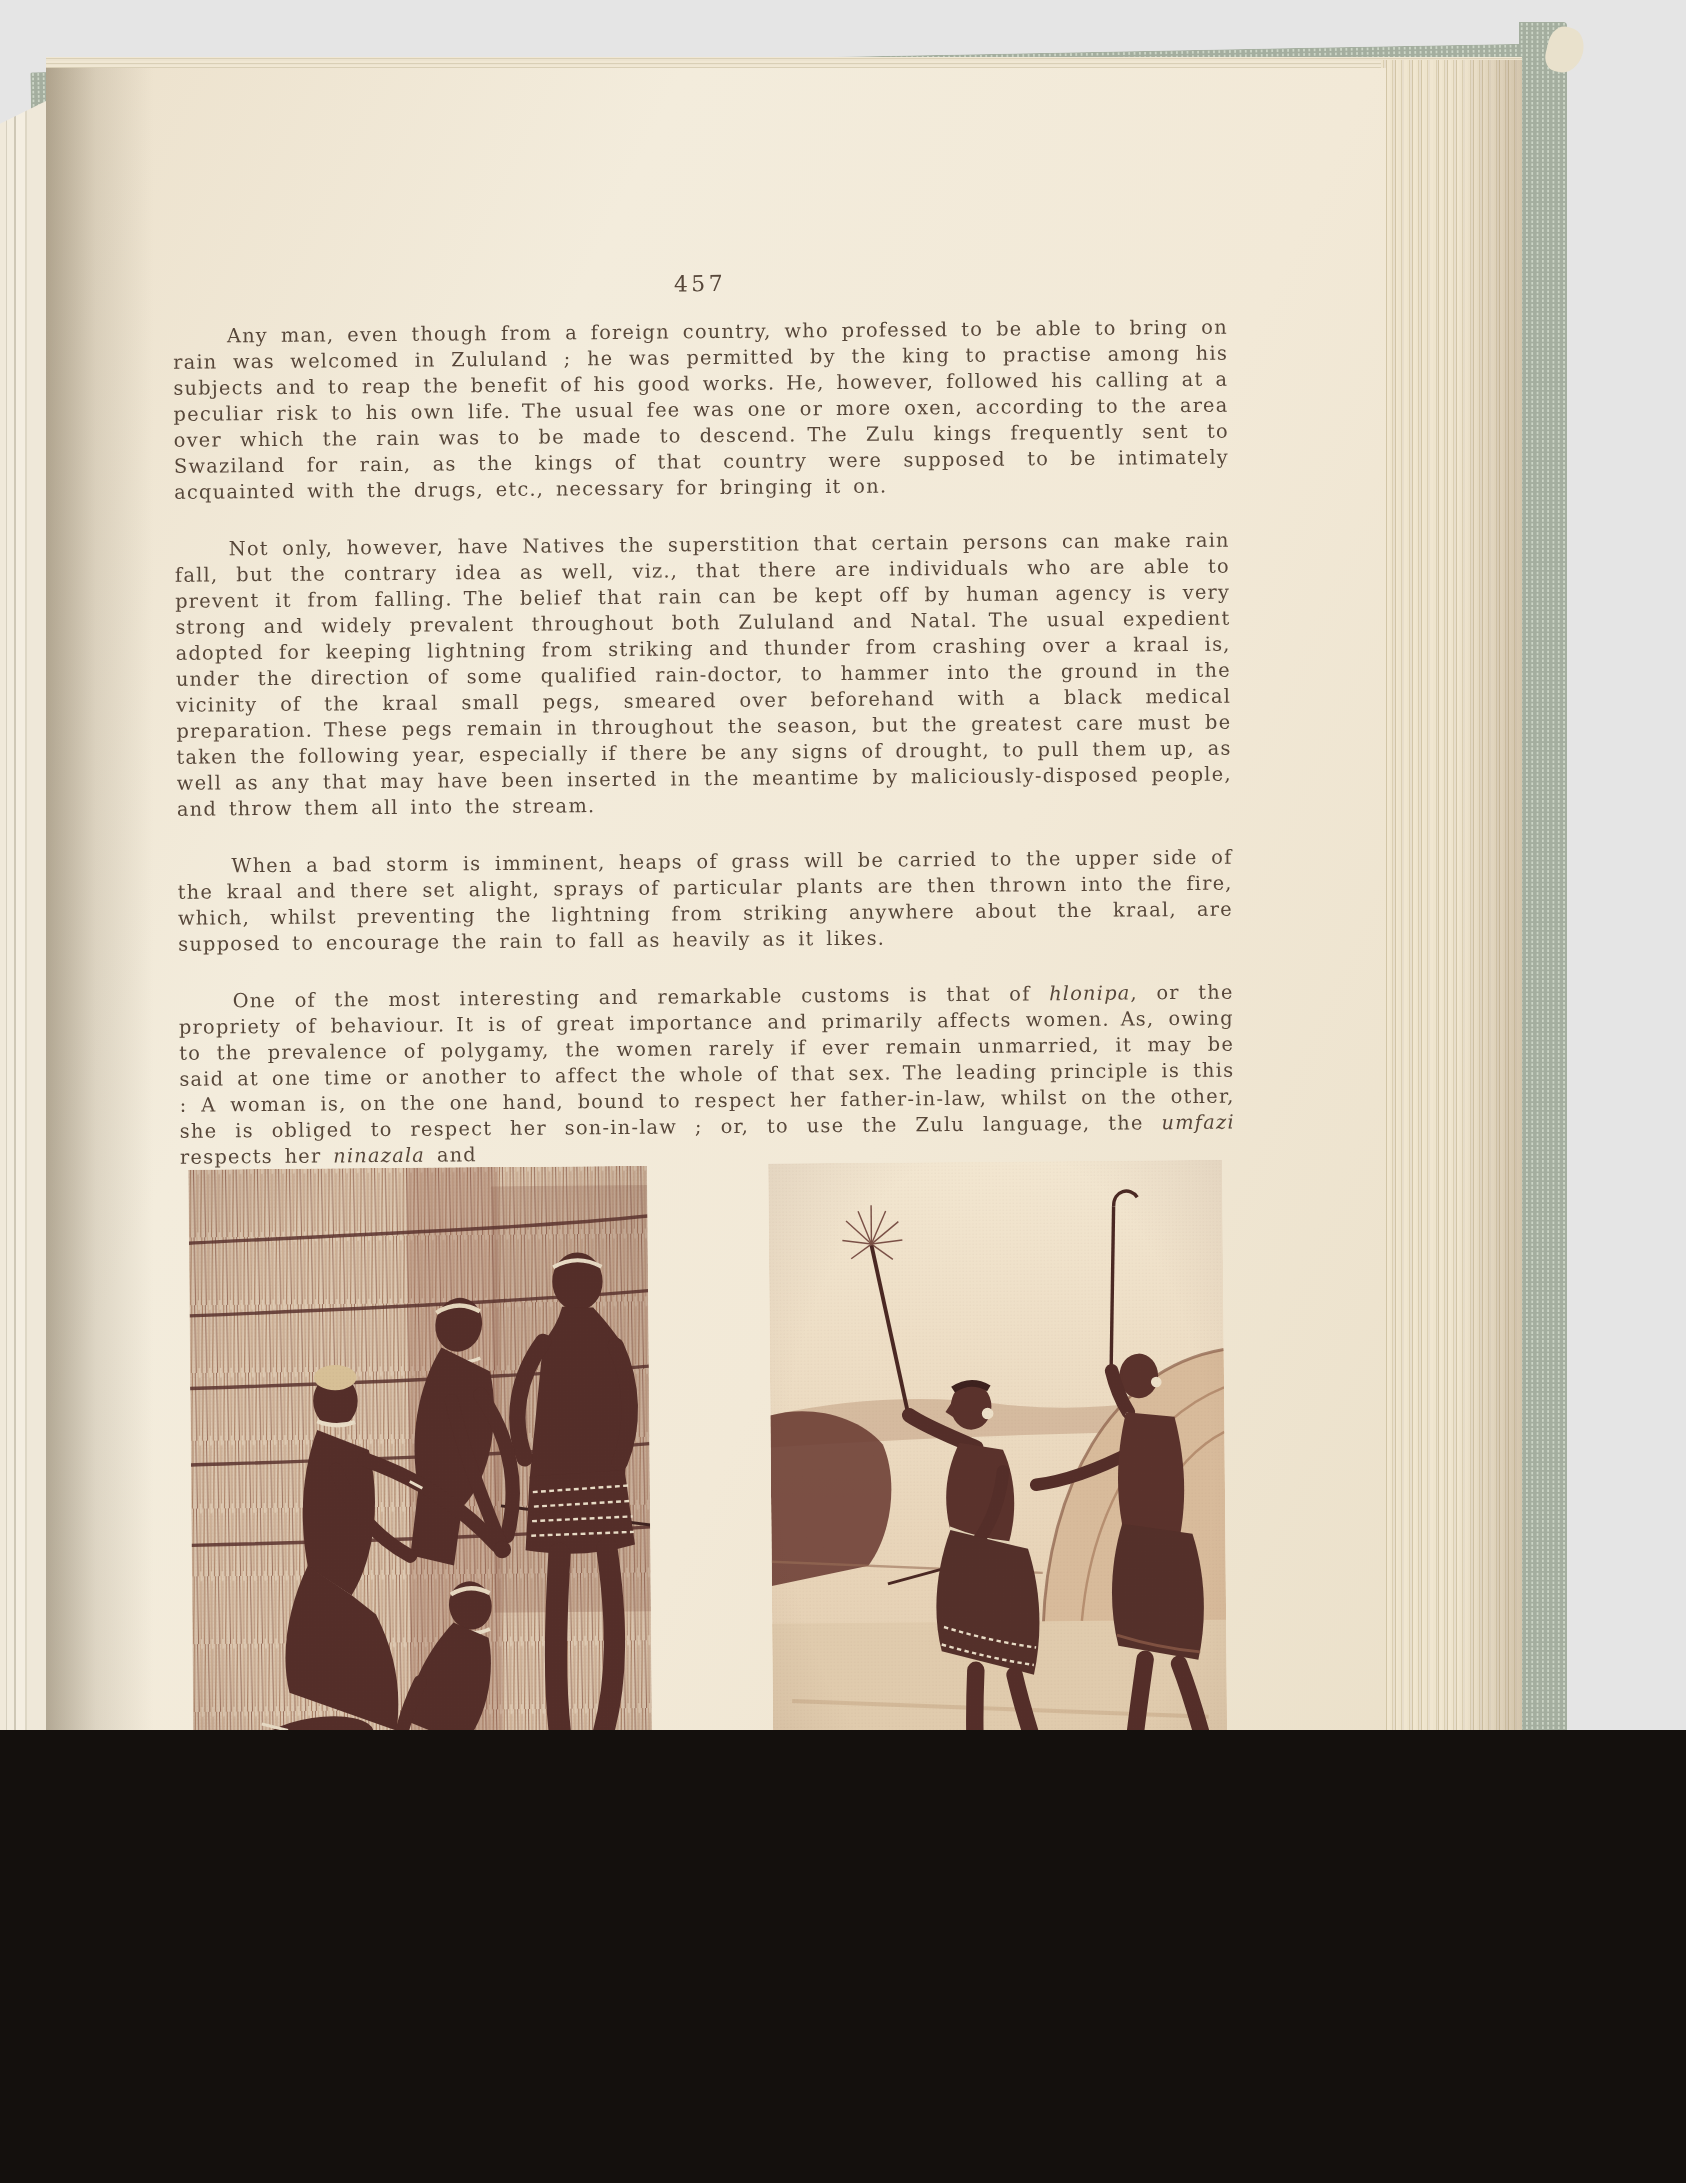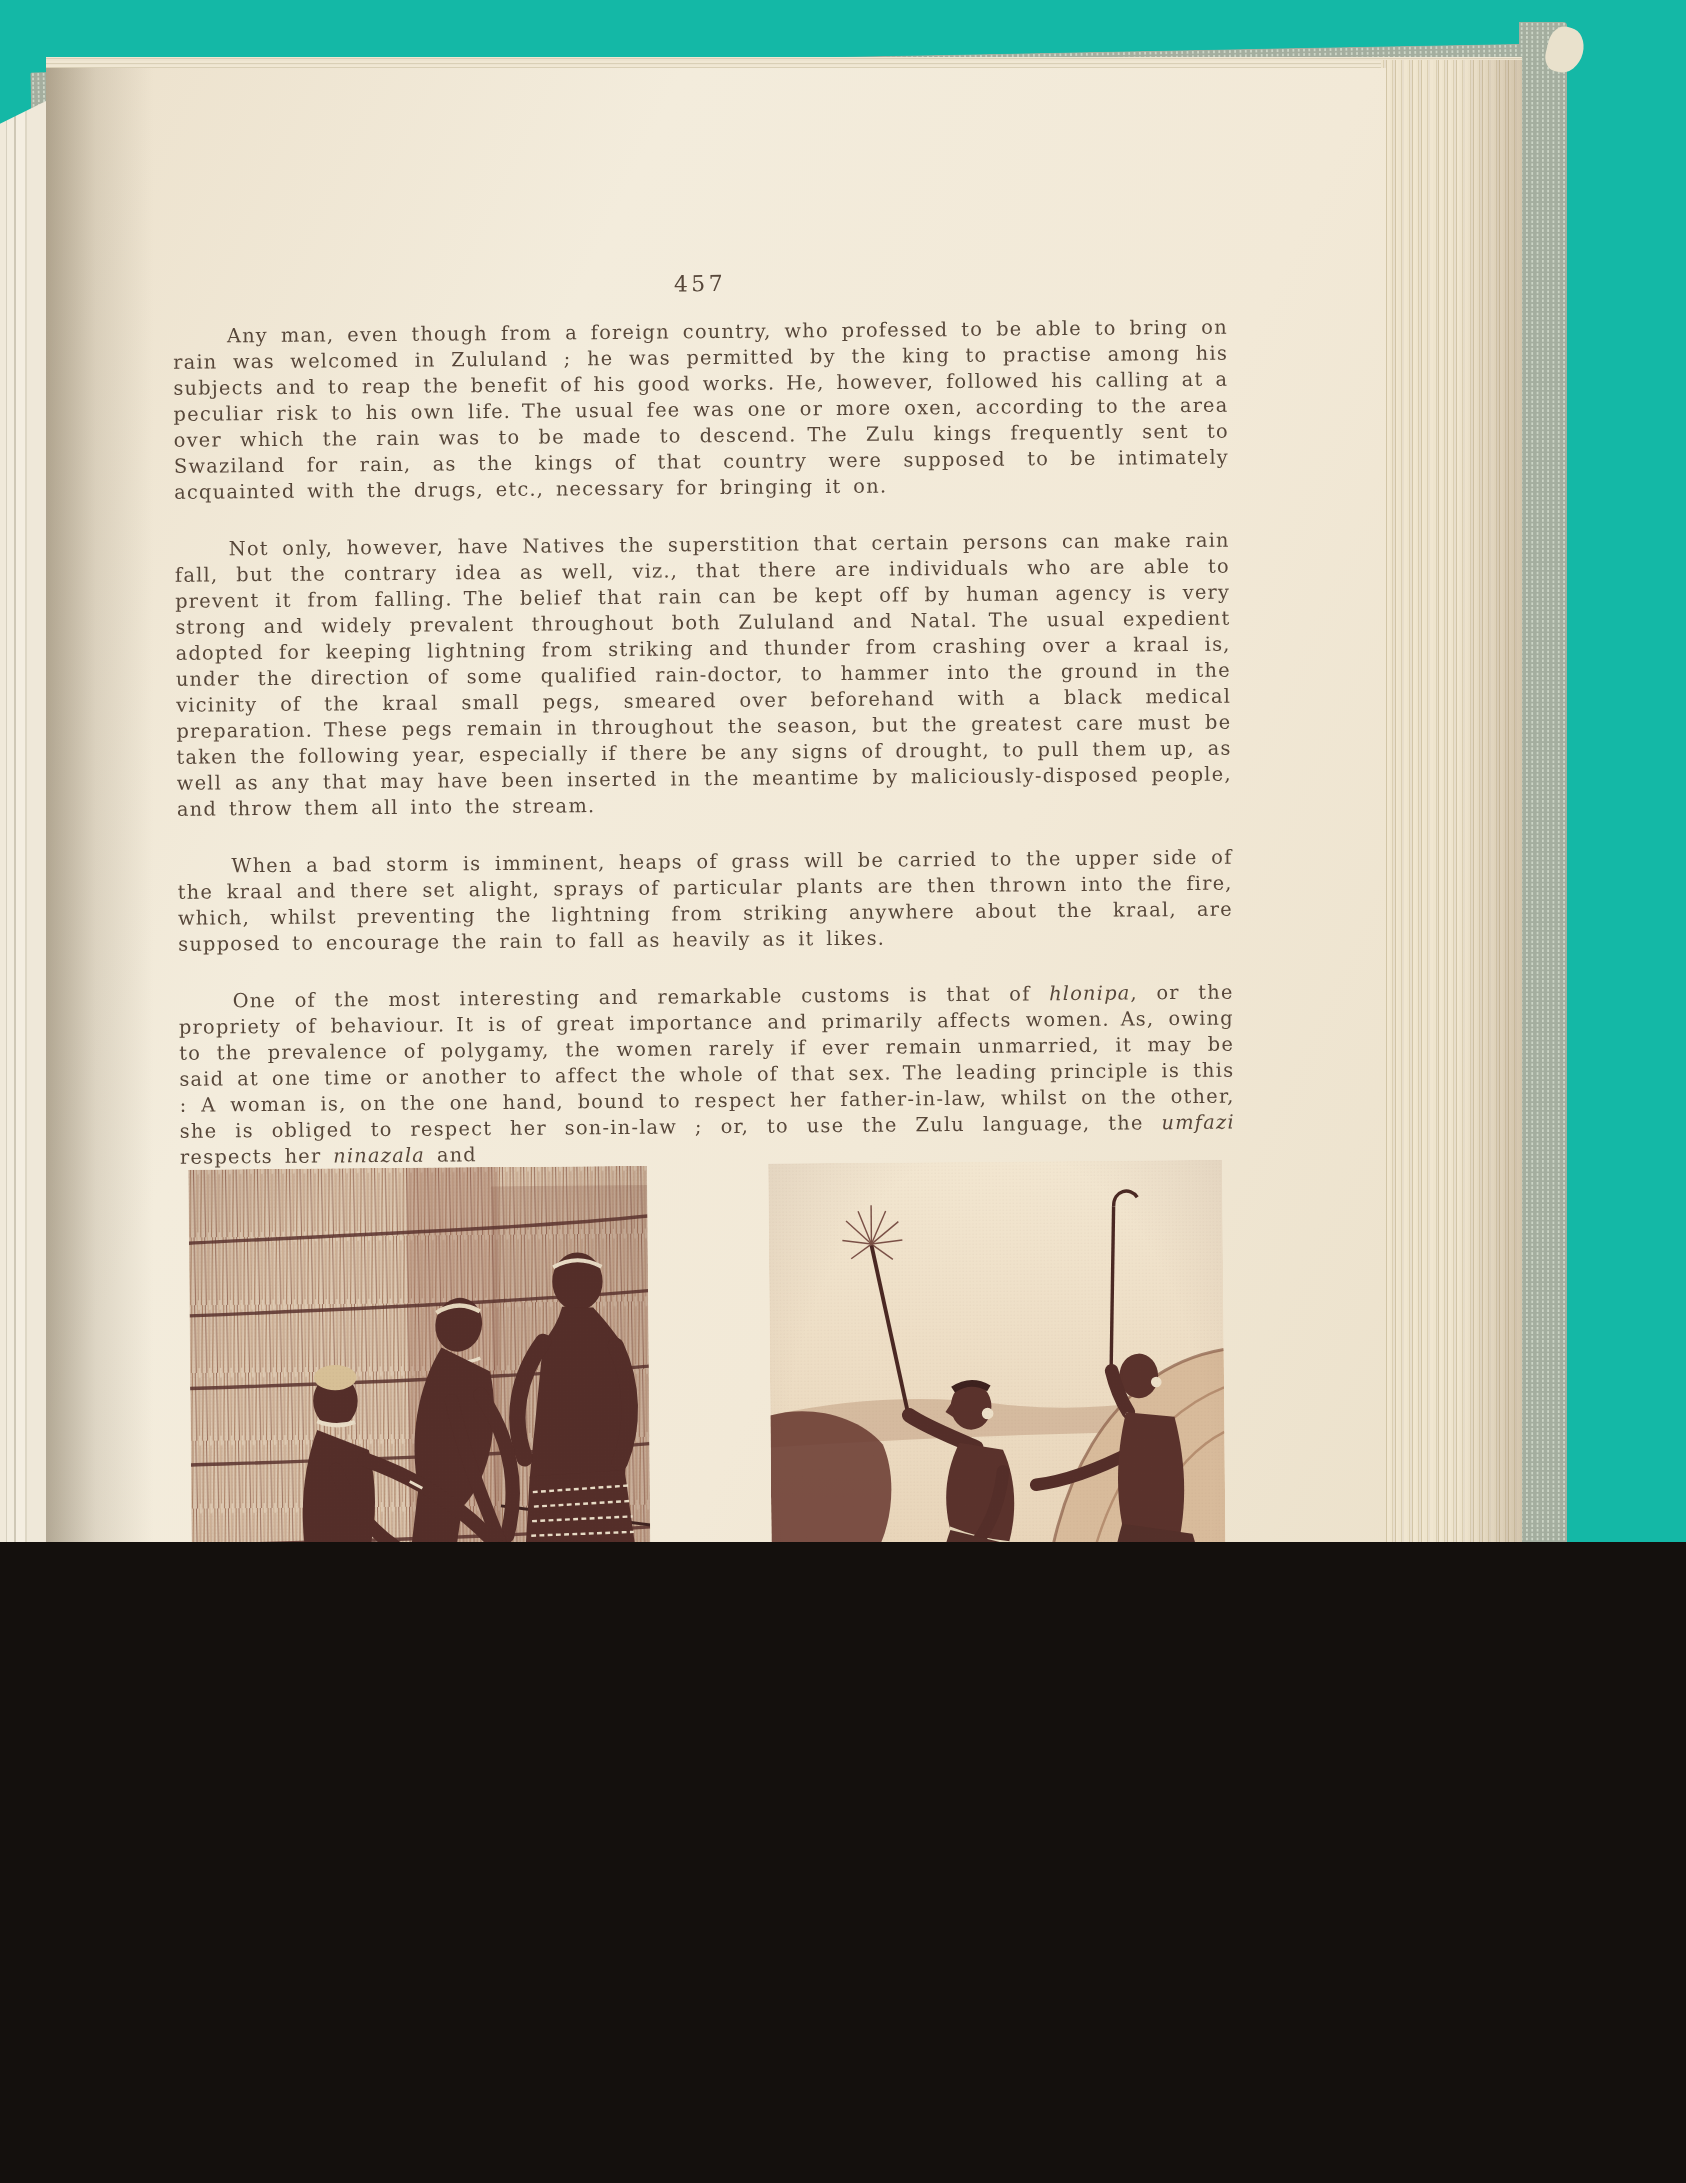--- a/index.html
+++ b/index.html
@@ -1,16 +1,16 @@
 <!DOCTYPE html>
 <html style="font-size:7.7px"><head>
 <meta charset="utf-8">
 <style>
   html,body{margin:0;padding:0;background:#14100d;}
-  .stage{position:relative;width:1686px;height:1542px;background:#14b8a6;overflow:hidden;
+  .stage{position:relative;width:1686px;height:1730px;background:#e5e5e5;overflow:hidden;
          font-family:"DejaVu Serif", serif;}
   
   .cloth{background-color:#a4ae9f;
          background-image:radial-gradient(circle,#ccd5c6 0 1px,rgba(0,0,0,0) 1.3px);
          background-size:5.3px 4.4px;}
   .cloth-top{position:absolute;left:30px;top:43px;width:1532px;height:41px;
              transform:rotate(-1.1deg);transform-origin:right top;border-radius:1.9px;}
   .cloth-right{position:absolute;left:1519px;top:22px;width:48px;height:1986px;border-radius:0 3.9px 4.8px 0;}
   .cloth-corner-br{position:absolute;left:1457px;top:1946px;width:97px;height:73px;
                    border-radius:12.6px;transform:rotate(7deg);}

